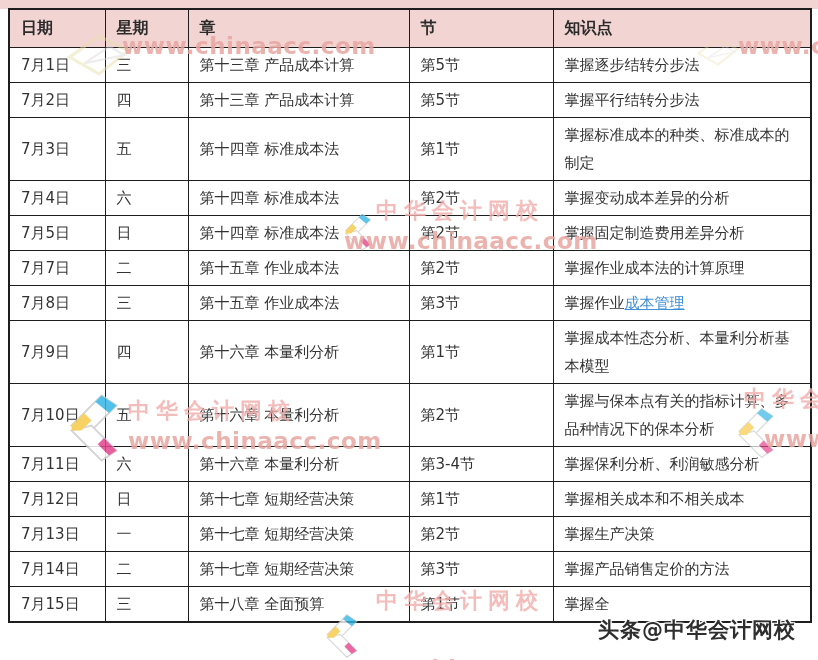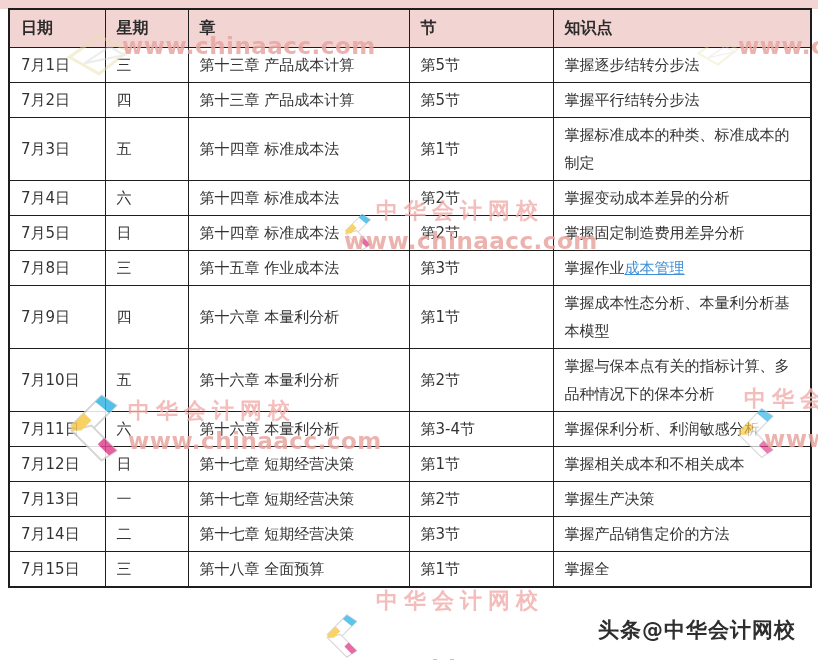--- a/index.html
+++ b/index.html
@@ -158,20 +158,27 @@
         <td><span>掌握变动成本差异的分析</span></td>
       </tr>
       <tr>
         <td>7月5日</td>
         <td>日</td>
         <td>第十四章 标准成本法</td>
         <td>第2节</td>
         <td><span>掌握固定制造费用差异分析</span></td>
       </tr>
       <tr>
+        <td>7月7日</td>
+        <td>二</td>
+        <td>第十五章 作业成本法</td>
+        <td>第2节</td>
+        <td><span>掌握作业成本法的计算原理</span></td>
+      </tr>
+      <tr>
         <td>7月8日</td>
         <td>三</td>
         <td>第十五章 作业成本法</td>
         <td>第3节</td>
         <td><span>掌握作业</span><span class="link">成本管理</span></td>
       </tr>
       <tr>
         <td>7月9日</td>
         <td>四</td>
         <td>第十六章 本量利分析</td>

